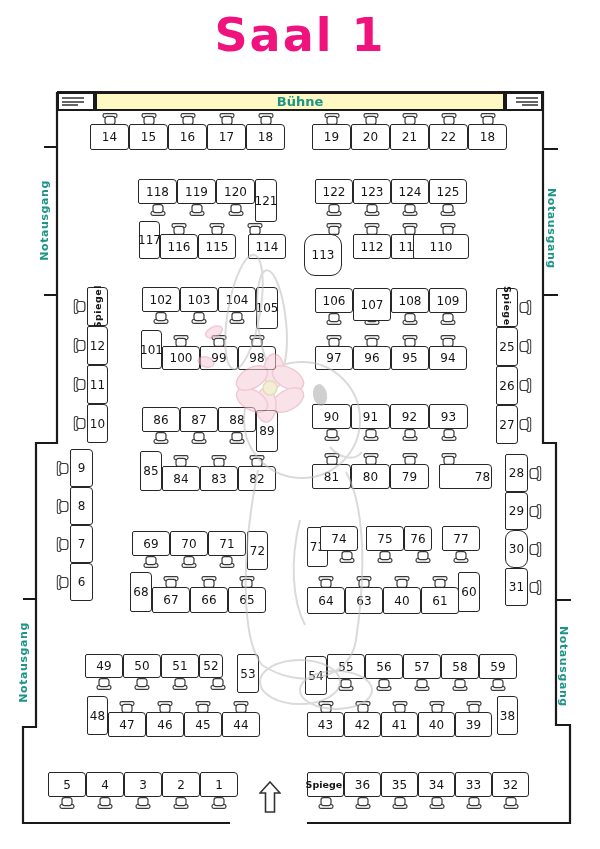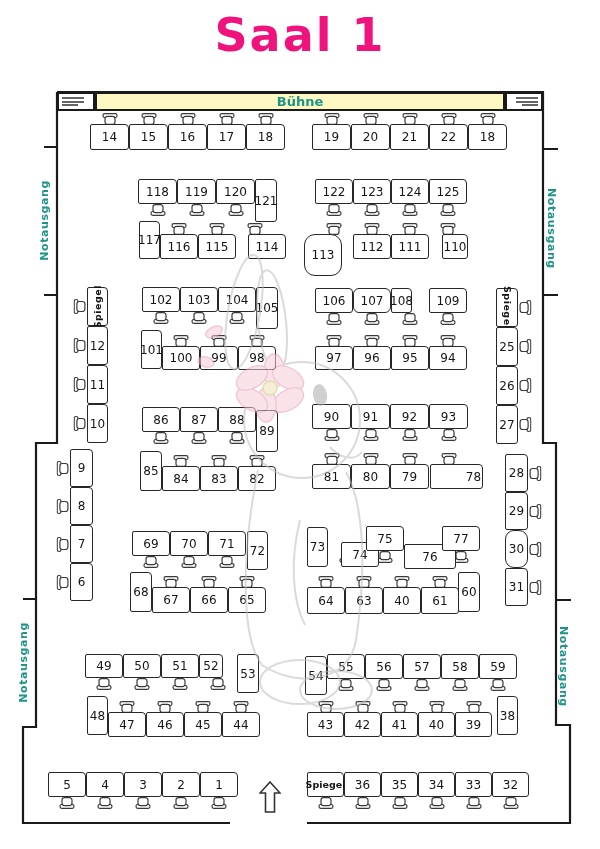--- a/index.html
+++ b/index.html
@@ -250,21 +250,21 @@
           <rect x="1" y="0.7" width="14" height="3.8" rx="1.8" fill="#fff" stroke="#3a3a3a" stroke-width="1.2"></rect>
           <rect x="3" y="3.4" width="10" height="8" rx="2.5" fill="#fff" stroke="#3a3a3a" stroke-width="1.2"></rect>
         </svg></div>
       <div class="tbl" style="left: 391px; top: 234px; width: 38px; height: 25px;">
         <span>111</span>
       </div>
       <div class="chair" style="left: 402px; top: 220.5px; transform: rotate(0deg);"><svg width="16" height="13" viewBox="0 0 16 13">
           <rect x="1" y="0.7" width="14" height="3.8" rx="1.8" fill="#fff" stroke="#3a3a3a" stroke-width="1.2"></rect>
           <rect x="3" y="3.4" width="10" height="8" rx="2.5" fill="#fff" stroke="#3a3a3a" stroke-width="1.2"></rect>
         </svg></div>
-      <div class="tbl" style="left: 442px; top: 234px; width: 26px; height: 25px; align-items: center;">
+      <div class="tbl" style="left: 413px; top: 234px; width: 56px; height: 25px; align-items: center;">
         <span>110</span>
       </div>
       <div class="chair" style="left: 440px; top: 220.5px; transform: rotate(0deg);"><svg width="16" height="13" viewBox="0 0 16 13">
           <rect x="1" y="0.7" width="14" height="3.8" rx="1.8" fill="#fff" stroke="#3a3a3a" stroke-width="1.2"></rect>
           <rect x="3" y="3.4" width="10" height="8" rx="2.5" fill="#fff" stroke="#3a3a3a" stroke-width="1.2"></rect>
         </svg></div>
       <div class="tbl" style="left: 142px; top: 287px; width: 38px; height: 25px;">
         <span>102</span>
       </div>
       <div class="chair" style="left: 153px; top: 312.5px; transform: rotate(180deg);"><svg width="16" height="13" viewBox="0 0 16 13">
@@ -288,28 +288,28 @@
       <div class="tbl" style="left: 256px; top: 287px; width: 22px; height: 42px;">
         <span>105</span>
       </div>
       <div class="tbl" style="left: 315px; top: 288px; width: 38px; height: 25px;">
         <span>106</span>
       </div>
       <div class="chair" style="left: 326px; top: 313.5px; transform: rotate(180deg);"><svg width="16" height="13" viewBox="0 0 16 13">
           <rect x="1" y="0.7" width="14" height="3.8" rx="1.8" fill="#fff" stroke="#3a3a3a" stroke-width="1.2"></rect>
           <rect x="3" y="3.4" width="10" height="8" rx="2.5" fill="#fff" stroke="#3a3a3a" stroke-width="1.2"></rect>
         </svg></div>
-      <div class="tbl" style="left: 353px; top: 288px; width: 38px; height: 25px; border-radius: 6px;">
+      <div class="tbl" style="left: 353px; top: 288px; width: 38px; height: 33px;">
         <span>107</span>
       </div>
       <div class="chair" style="left: 364px; top: 313.5px; transform: rotate(180deg);"><svg width="16" height="13" viewBox="0 0 16 13">
           <rect x="1" y="0.7" width="14" height="3.8" rx="1.8" fill="#fff" stroke="#3a3a3a" stroke-width="1.2"></rect>
           <rect x="3" y="3.4" width="10" height="8" rx="2.5" fill="#fff" stroke="#3a3a3a" stroke-width="1.2"></rect>
         </svg></div>
-      <div class="tbl" style="left: 391px; top: 288px; width: 21px; height: 25px;">
+      <div class="tbl" style="left: 391px; top: 288px; width: 38px; height: 25px;">
         <span>108</span>
       </div>
       <div class="chair" style="left: 402px; top: 313.5px; transform: rotate(180deg);"><svg width="16" height="13" viewBox="0 0 16 13">
           <rect x="1" y="0.7" width="14" height="3.8" rx="1.8" fill="#fff" stroke="#3a3a3a" stroke-width="1.2"></rect>
           <rect x="3" y="3.4" width="10" height="8" rx="2.5" fill="#fff" stroke="#3a3a3a" stroke-width="1.2"></rect>
         </svg></div>
       <div class="tbl" style="left: 429px; top: 288px; width: 38px; height: 25px;">
         <span>109</span>
       </div>
       <div class="chair" style="left: 440px; top: 313.5px; transform: rotate(180deg);"><svg width="16" height="13" viewBox="0 0 16 13">
@@ -458,21 +458,21 @@
           <rect x="1" y="0.7" width="14" height="3.8" rx="1.8" fill="#fff" stroke="#3a3a3a" stroke-width="1.2"></rect>
           <rect x="3" y="3.4" width="10" height="8" rx="2.5" fill="#fff" stroke="#3a3a3a" stroke-width="1.2"></rect>
         </svg></div>
       <div class="tbl" style="left: 390px; top: 464px; width: 39px; height: 25px;">
         <span>79</span>
       </div>
       <div class="chair" style="left: 401.5px; top: 450.5px; transform: rotate(0deg);"><svg width="16" height="13" viewBox="0 0 16 13">
           <rect x="1" y="0.7" width="14" height="3.8" rx="1.8" fill="#fff" stroke="#3a3a3a" stroke-width="1.2"></rect>
           <rect x="3" y="3.4" width="10" height="8" rx="2.5" fill="#fff" stroke="#3a3a3a" stroke-width="1.2"></rect>
         </svg></div>
-      <div class="tbl" style="left: 430px; top: 464px; width: 53px; height: 25px; padding-left: 34px;">
+      <div class="tbl" style="left: 439px; top: 464px; width: 53px; height: 25px; padding-left: 34px;">
         <span>78</span>
       </div>
       <div class="chair" style="left: 440.5px; top: 450.5px; transform: rotate(0deg);"><svg width="16" height="13" viewBox="0 0 16 13">
           <rect x="1" y="0.7" width="14" height="3.8" rx="1.8" fill="#fff" stroke="#3a3a3a" stroke-width="1.2"></rect>
           <rect x="3" y="3.4" width="10" height="8" rx="2.5" fill="#fff" stroke="#3a3a3a" stroke-width="1.2"></rect>
         </svg></div>
       <div class="tbl" style="left: 132px; top: 531px; width: 38px; height: 25px;">
         <span>69</span>
       </div>
       <div class="chair" style="left: 143px; top: 556.5px; transform: rotate(180deg);"><svg width="16" height="13" viewBox="0 0 16 13">
@@ -492,35 +492,35 @@
       <div class="chair" style="left: 219px; top: 556.5px; transform: rotate(180deg);"><svg width="16" height="13" viewBox="0 0 16 13">
           <rect x="1" y="0.7" width="14" height="3.8" rx="1.8" fill="#fff" stroke="#3a3a3a" stroke-width="1.2"></rect>
           <rect x="3" y="3.4" width="10" height="8" rx="2.5" fill="#fff" stroke="#3a3a3a" stroke-width="1.2"></rect>
         </svg></div>
       <div class="tbl" style="left: 247px; top: 531px; width: 21px; height: 39px;">
         <span>72</span>
       </div>
       <div class="tbl" style="left: 307px; top: 527px; width: 21px; height: 40px;">
         <span>73</span>
       </div>
-      <div class="tbl" style="left: 341px; top: 526px; width: 38px; height: 25px; margin-top: 16px;">
+      <div class="tbl" style="left: 320px; top: 526px; width: 38px; height: 25px;">
         <span>74</span>
       </div>
       <div class="chair" style="left: 339px; top: 551.5px; transform: rotate(180deg);"><svg width="16" height="13" viewBox="0 0 16 13">
           <rect x="1" y="0.7" width="14" height="3.8" rx="1.8" fill="#fff" stroke="#3a3a3a" stroke-width="1.2"></rect>
           <rect x="3" y="3.4" width="10" height="8" rx="2.5" fill="#fff" stroke="#3a3a3a" stroke-width="1.2"></rect>
         </svg></div>
       <div class="tbl" style="left: 366px; top: 526px; width: 38px; height: 25px;">
         <span>75</span>
       </div>
       <div class="chair" style="left: 377px; top: 551.5px; transform: rotate(180deg);"><svg width="16" height="13" viewBox="0 0 16 13">
           <rect x="1" y="0.7" width="14" height="3.8" rx="1.8" fill="#fff" stroke="#3a3a3a" stroke-width="1.2"></rect>
           <rect x="3" y="3.4" width="10" height="8" rx="2.5" fill="#fff" stroke="#3a3a3a" stroke-width="1.2"></rect>
         </svg></div>
-      <div class="tbl" style="left: 404px; top: 526px; width: 52px; height: 25px; margin-top: 18px;">
+      <div class="tbl" style="left: 404px; top: 526px; width: 28px; height: 25px;">
         <span>76</span>
       </div>
       <div class="chair" style="left: 415px; top: 551.5px; transform: rotate(180deg);"><svg width="16" height="13" viewBox="0 0 16 13">
           <rect x="1" y="0.7" width="14" height="3.8" rx="1.8" fill="#fff" stroke="#3a3a3a" stroke-width="1.2"></rect>
           <rect x="3" y="3.4" width="10" height="8" rx="2.5" fill="#fff" stroke="#3a3a3a" stroke-width="1.2"></rect>
         </svg></div>
       <div class="tbl" style="left: 442px; top: 526px; width: 38px; height: 25px;">
         <span>77</span>
       </div>
       <div class="chair" style="left: 453px; top: 551.5px; transform: rotate(180deg);"><svg width="16" height="13" viewBox="0 0 16 13">

